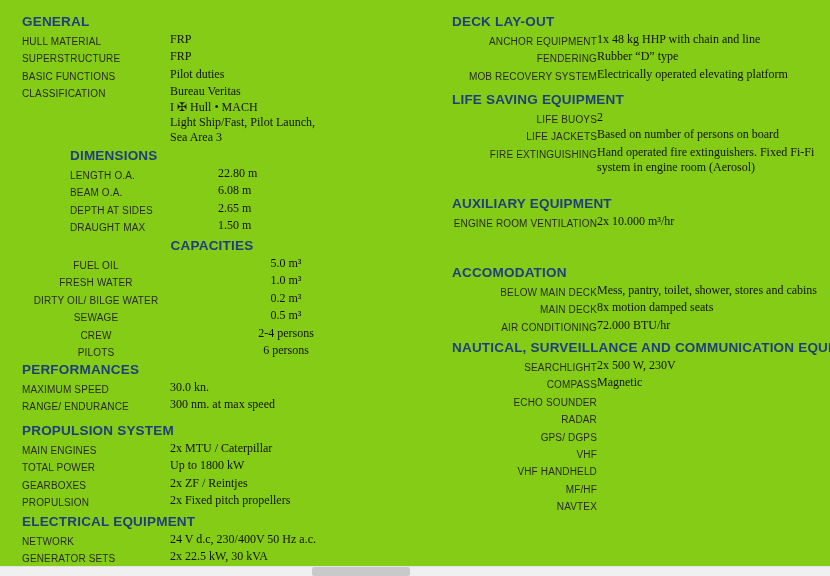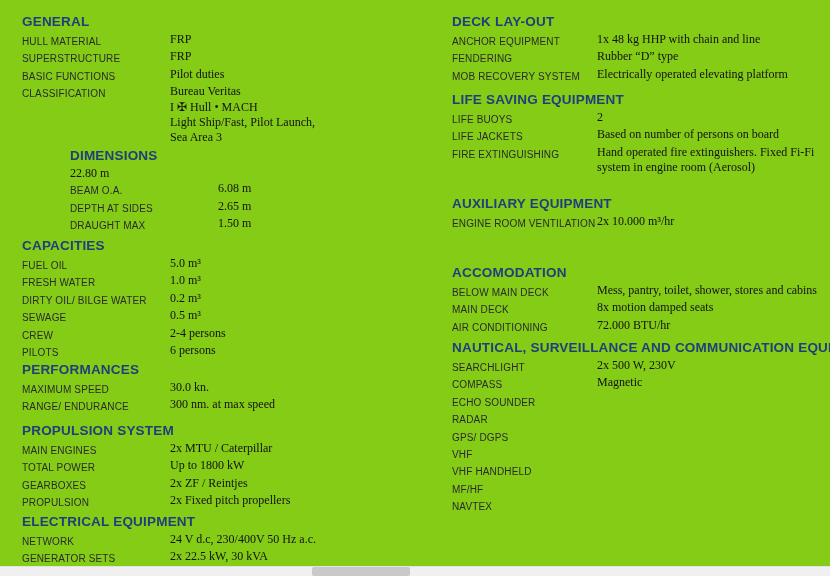--- a/index.html
+++ b/index.html
@@ -61,21 +61,21 @@
     color: #111;
     white-space: pre-line;
     font-family: Liberation Serif, serif;
   }
 
   
   .col-left .row .label { width: 148px; flex: 0 0 148px; }
   .col-left .row .value { flex: 1 1 auto; }
 
   
-  .col-right .row .label { width: 145px; flex: 0 0 145px; }
+  .col-right .row .label { width: 145px; flex: 0 0 145px; text-align: right; }
   .col-right .row .value { flex: 1 1 auto; }
 
   .value.multi { line-height: 15.4px; }
   .bottom-bar {
     position: absolute;
     left: 0; bottom: 0;
     width: 830px; height: 9px;
     background: #f0f0f0;
     border-top: 1px solid #e2e2e2;
   }
@@ -114,37 +114,38 @@
 I ✠ Hull • MACH
 Light Ship/Fast, Pilot Launch,
 Sea Area 3</div>
           </div>
         </div>
       </div>
       <div class="section" style="position: absolute; top: 148px; left: 0px; right: 0px; margin-left: 48px;">
         <div class="section-title">DIMENSIONS</div>
         <div class="rows">
           <div class="row">
+            <div class="label">LENGTH O.A.</div>
             <div class="value multi">22.80 m</div>
           </div>
           <div class="row">
             <div class="label">BEAM O.A.</div>
             <div class="value multi">6.08 m</div>
           </div>
           <div class="row">
             <div class="label">DEPTH AT SIDES</div>
             <div class="value multi">2.65 m</div>
           </div>
           <div class="row">
             <div class="label">DRAUGHT MAX</div>
             <div class="value multi">1.50 m</div>
           </div>
         </div>
       </div>
-      <div class="section" style="position: absolute; top: 238px; left: 0px; right: 0px;">
+      <div class="section" style="position: absolute; top: 238px; left: 0px; right: 0px; text-align: center;">
         <div class="section-title">CAPACITIES</div>
         <div class="rows">
           <div class="row">
             <div class="label">FUEL OIL</div>
             <div class="value multi">5.0 m³</div>
           </div>
           <div class="row">
             <div class="label">FRESH WATER</div>
             <div class="value multi">1.0 m³</div>
           </div>

